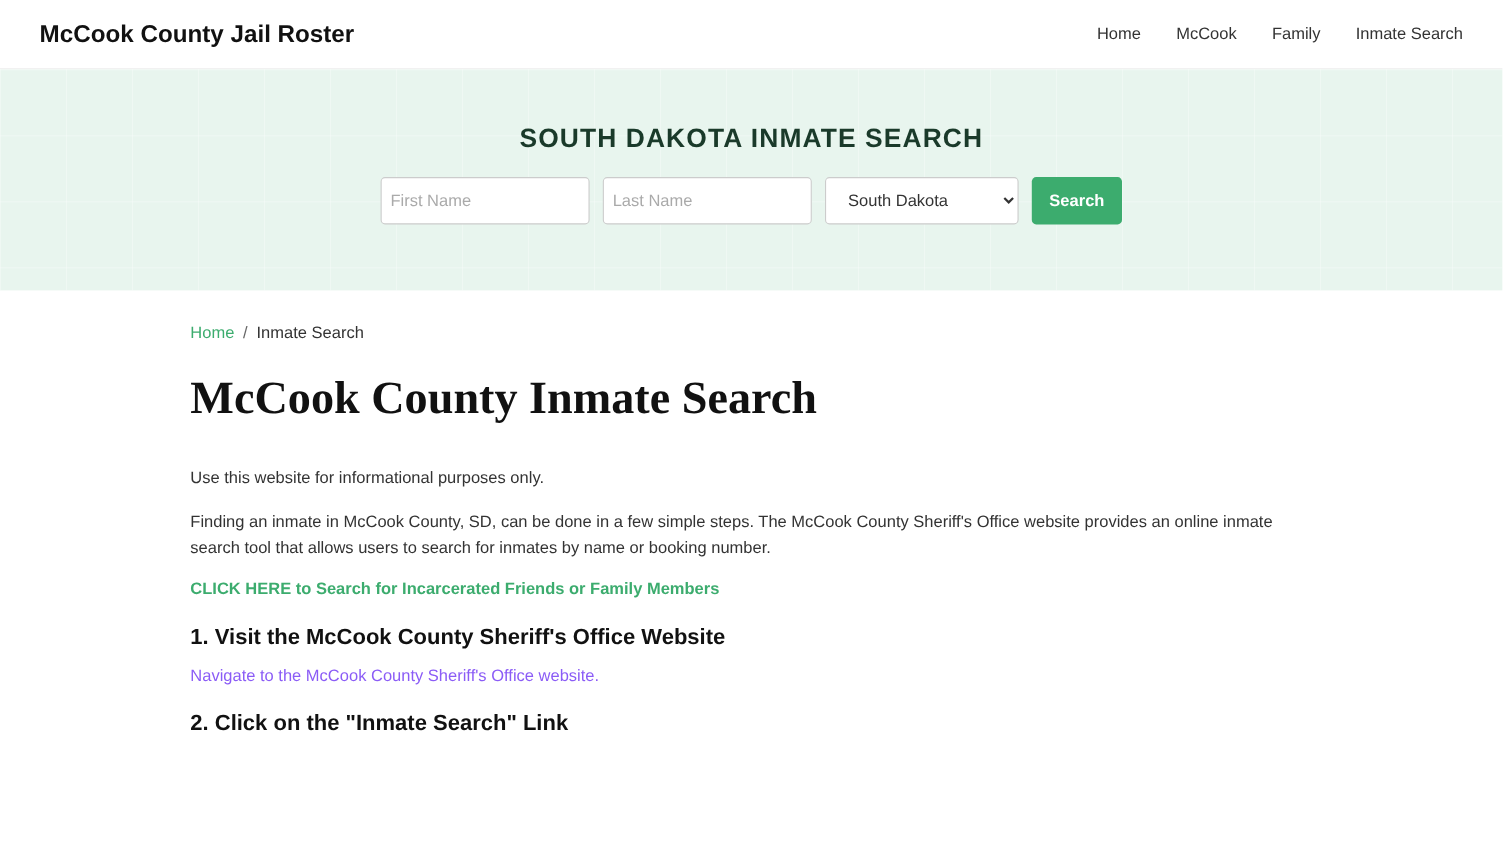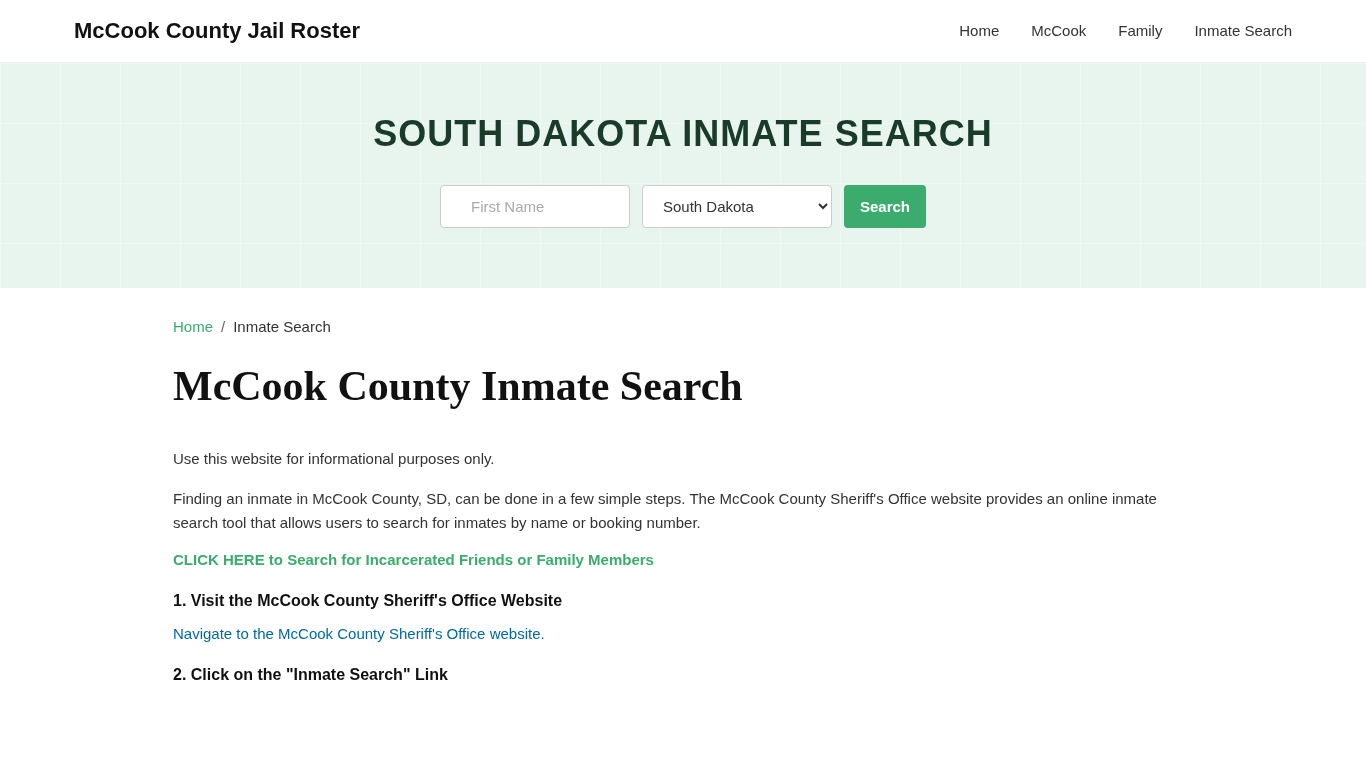--- a/index.html
+++ b/index.html
@@ -11,21 +11,21 @@
       font-family: Georgia, 'Times New Roman', serif;
       font-size: 16px;
       color: #333;
       background: #fff;
     }
     
     .site-header {
       display: flex;
       align-items: center;
       justify-content: space-between;
-      padding: 18px 74px;
+      padding: 18px 36px;
       border-bottom: 1px solid #eee;
       background: #fff;
     }
     .site-title {
       font-size: 22px;
       font-weight: 900;
       color: #111;
       font-family: Arial, sans-serif;
       text-decoration: none;
     }
@@ -49,53 +49,53 @@
       background-color: #e8f5ee;
       background-image:
         linear-gradient(rgba(255,255,255,0.3) 1px, transparent 1px),
         linear-gradient(90deg, rgba(255,255,255,0.3) 1px, transparent 1px);
       background-size: 60px 60px;
       padding: 50px 20px 60px;
       text-align: center;
     }
     .hero-title {
       font-family: Arial, sans-serif;
-      font-size: 36px;
+      font-size: 24px;
       font-weight: 800;
       color: #1a3a2a;
       letter-spacing: 1px;
-      margin-bottom: 30px;
+      margin-bottom: 20px;
       text-transform: uppercase;
     }
     .search-form {
       display: flex;
       justify-content: center;
       gap: 12px;
       flex-wrap: wrap;
     }
     .search-form input {
-      padding: 12px 30px;
+      padding: 12px 8px;
       border: 1px solid #ccc;
       border-radius: 4px;
       font-size: 15px;
       width: 190px;
       font-family: Arial, sans-serif;
       outline: none;
       background: #fff;
       color: #999;
     }
     .search-form input::placeholder {
       color: #aaa;
     }
     .search-form select {
       padding: 8px 16px;
       border: 1px solid #ccc;
       border-radius: 4px;
       font-size: 15px;
-      width: 190px;
+      width: 176px;
       font-family: Arial, sans-serif;
       outline: none;
       background: #fff;
       color: #333;
       appearance: auto;
     }
     .search-btn {
       padding: 12px 16px;
       background-color: #3cac6e;
       color: #fff;
@@ -151,29 +151,29 @@
       color: #3cac6e;
       font-family: Arial, sans-serif;
       font-size: 15px;
       font-weight: 700;
       text-decoration: none;
       display: block;
       margin-bottom: 24px;
     }
     .step-heading {
       font-family: Arial, sans-serif;
-      font-size: 16px;
+      font-size: 20px;
       font-weight: 800;
       color: #111;
       margin-bottom: 12px;
     }
     .step-text {
       font-family: Arial, sans-serif;
       font-size: 15px;
-      color: #0369a1;
+      color: #8b5cf6;
       margin-bottom: 20px;
       line-height: 1.6;
     }
   </style>
 </head>
 <body>
 
 <header class="site-header">
   <a class="site-title">McCook County Jail Roster</a>
   <nav>
@@ -191,20 +191,21 @@
         <a href="#" class="active">Inmate Search</a>
       </li>
     </ul>
   </nav>
 </header>
 
 <section class="hero-banner">
   <h1 class="hero-title">SOUTH DAKOTA INMATE SEARCH</h1>
   <form class="search-form">
     <input type="text" placeholder="First Name" style="">
+    <input type="text" placeholder="Last Name" style="">
     <select id="state-select"><option value="Alabama">Alabama</option><option value="Alaska">Alaska</option><option value="Arizona">Arizona</option><option value="Arkansas">Arkansas</option><option value="California">California</option><option value="Colorado">Colorado</option><option value="Connecticut">Connecticut</option><option value="Delaware">Delaware</option><option value="Florida">Florida</option><option value="Georgia">Georgia</option><option value="Hawaii">Hawaii</option><option value="Idaho">Idaho</option><option value="Illinois">Illinois</option><option value="Indiana">Indiana</option><option value="Iowa">Iowa</option><option value="Kansas">Kansas</option><option value="Kentucky">Kentucky</option><option value="Louisiana">Louisiana</option><option value="Maine">Maine</option><option value="Maryland">Maryland</option><option value="Massachusetts">Massachusetts</option><option value="Michigan">Michigan</option><option value="Minnesota">Minnesota</option><option value="Mississippi">Mississippi</option><option value="Missouri">Missouri</option><option value="Montana">Montana</option><option value="Nebraska">Nebraska</option><option value="Nevada">Nevada</option><option value="New Hampshire">New Hampshire</option><option value="New Jersey">New Jersey</option><option value="New Mexico">New Mexico</option><option value="New York">New York</option><option value="North Carolina">North Carolina</option><option value="North Dakota">North Dakota</option><option value="Ohio">Ohio</option><option value="Oklahoma">Oklahoma</option><option value="Oregon">Oregon</option><option value="Pennsylvania">Pennsylvania</option><option value="Rhode Island">Rhode Island</option><option value="South Carolina">South Carolina</option><option value="South Dakota" selected="">South Dakota</option><option value="Tennessee">Tennessee</option><option value="Texas">Texas</option><option value="Utah">Utah</option><option value="Vermont">Vermont</option><option value="Virginia">Virginia</option><option value="Washington">Washington</option><option value="West Virginia">West Virginia</option><option value="Wisconsin">Wisconsin</option><option value="Wyoming">Wyoming</option></select>
     <button type="submit" class="search-btn">Search</button>
   </form>
 </section>
 
 <main class="main-content">
 
   <nav class="breadcrumb">
     <a href="#" class="breadcrumb-home">Home</a>
     <span class="breadcrumb-sep">/</span>

